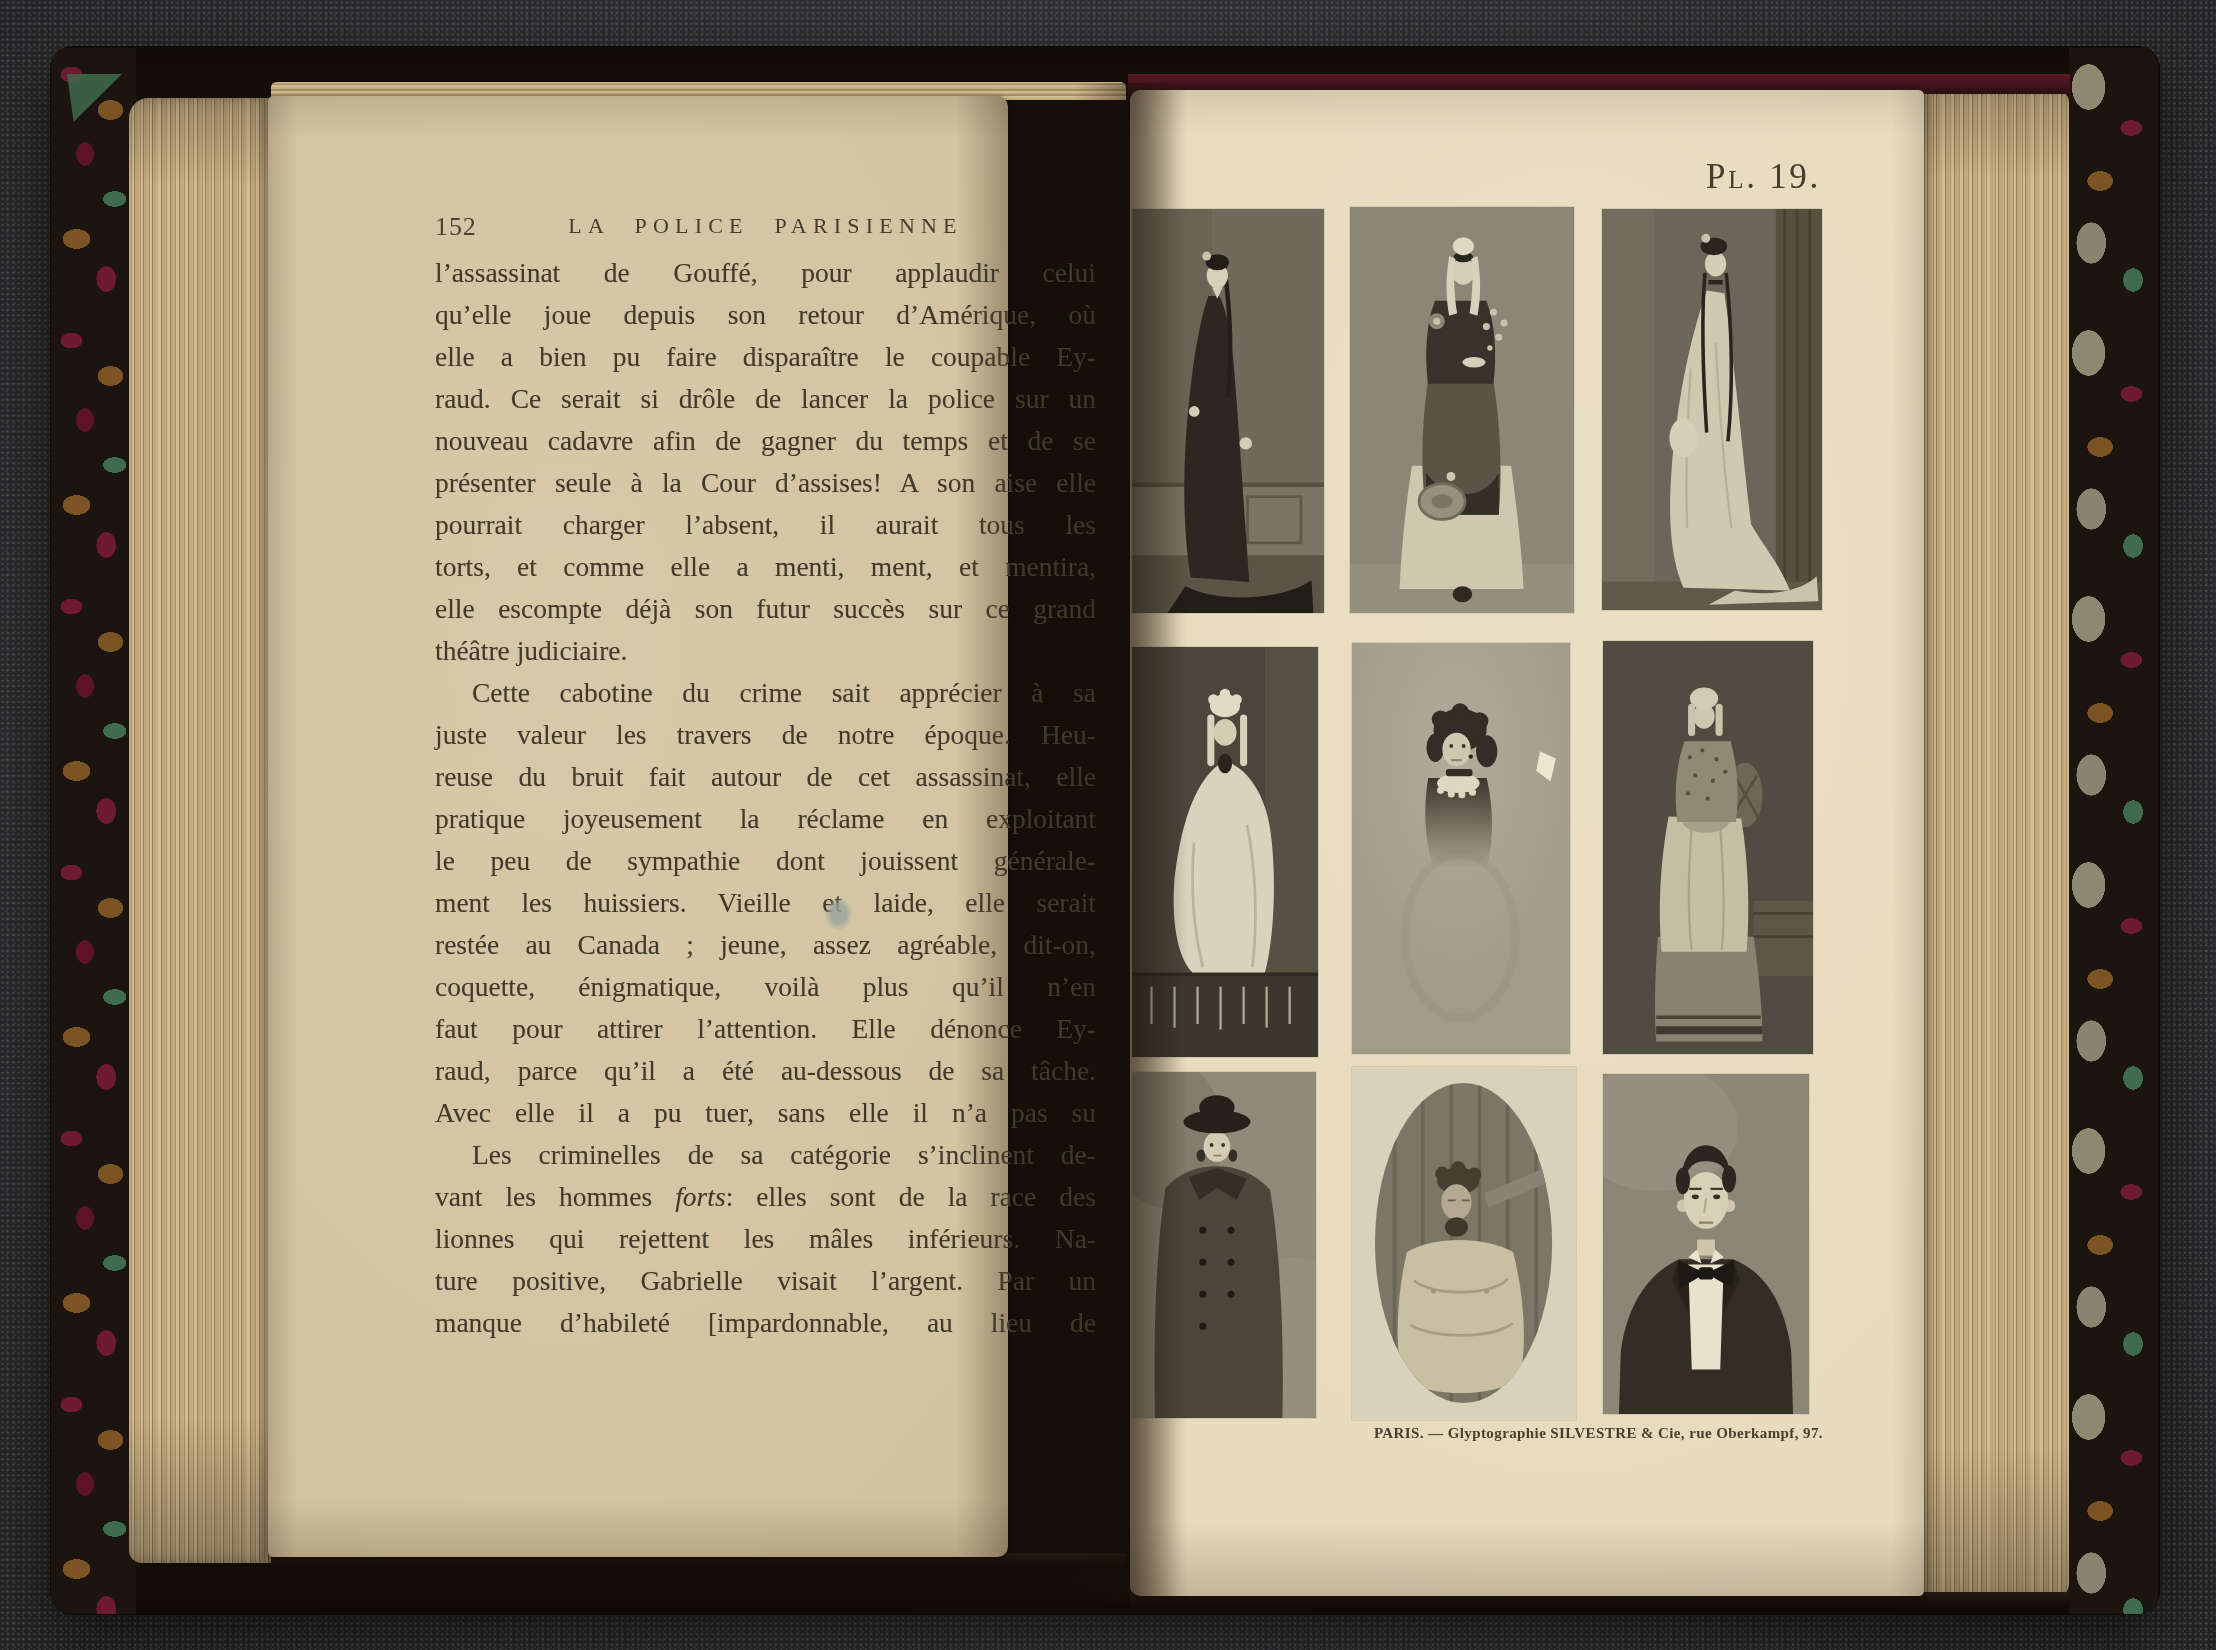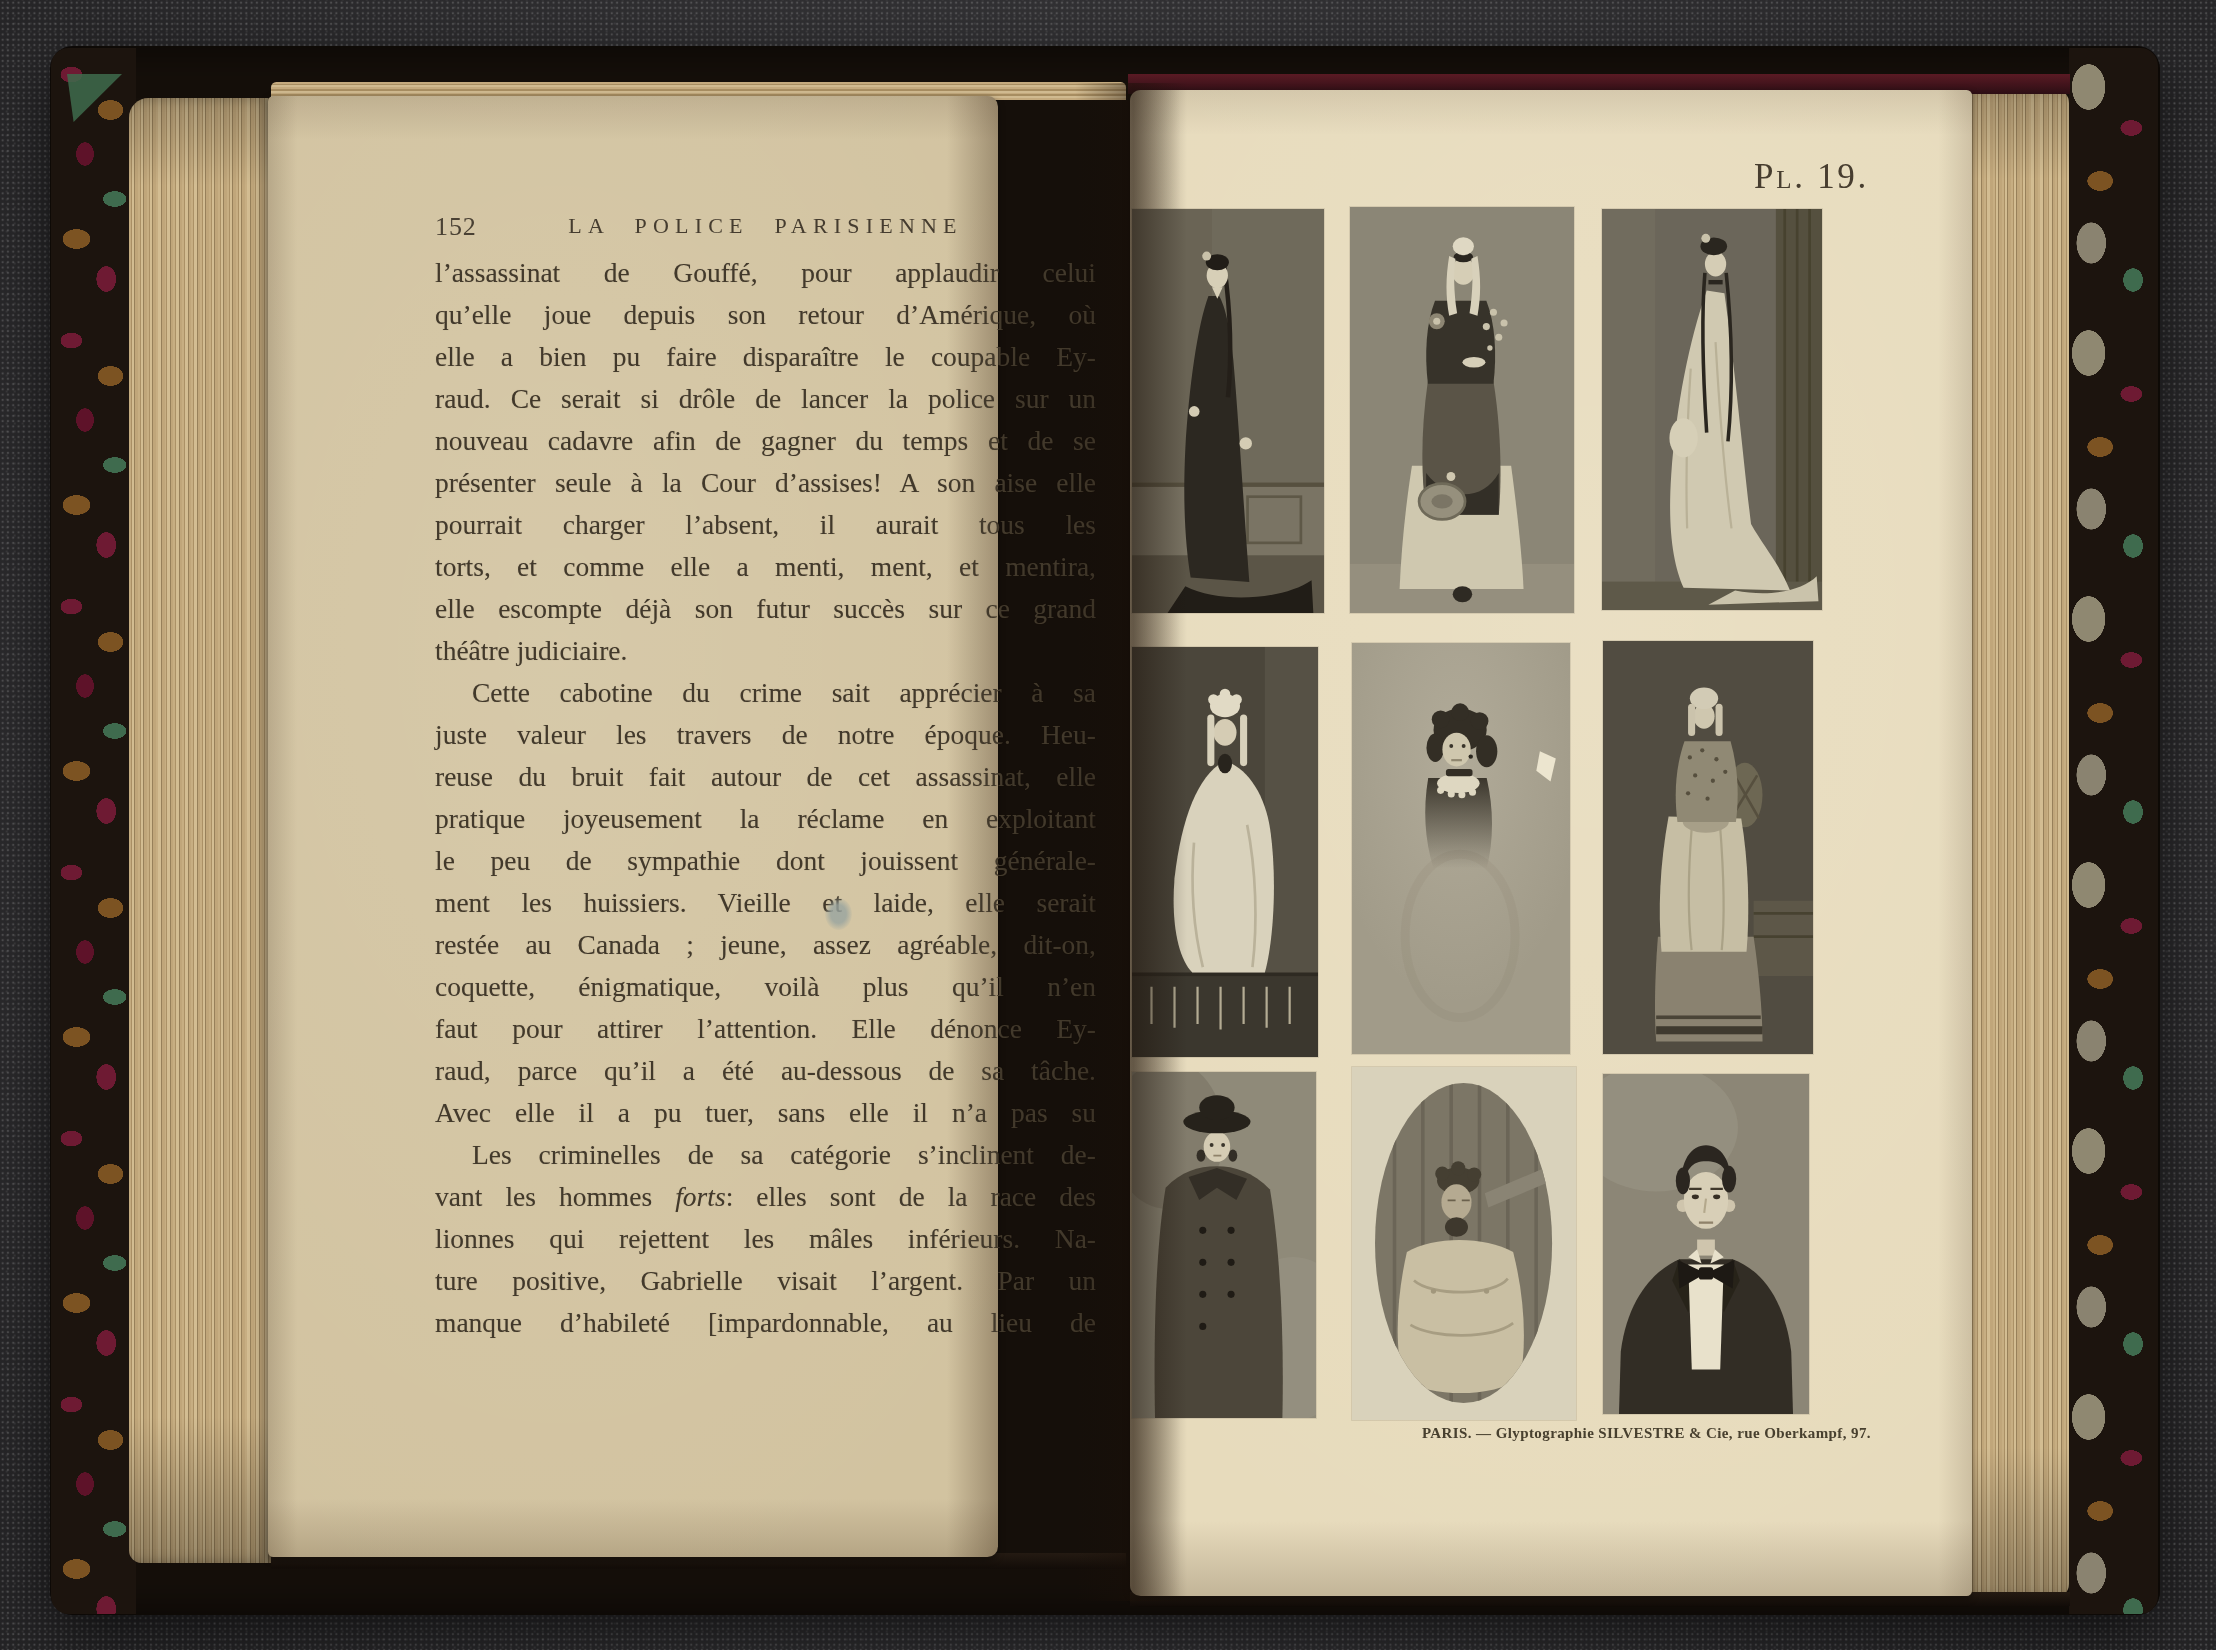--- a/index.html
+++ b/index.html
@@ -65,23 +65,23 @@
     border-radius:5.3px 5.3px 0 0;
   }
   .top-edge-right{
     position:absolute;left:1128px;top:74px;width:942px;height:19.5px;
     background:linear-gradient(180deg,#5a1a24,#2c0e14);
   }
   .bottom-edge{position:absolute;background:linear-gradient(180deg,#241a12,#120c08);}
   .bottom-edge.l{left:271px;top:1553px;width:855px;height:16px;}
   .bottom-edge.r{left:1130px;top:1592px;width:940px;height:14px;}
 
-  .page{position:absolute;padding-left:48px;}
+  .page{position:absolute;}
   .page-left{
-    left:268px;top:96px;width:682px;height:1461px;border-radius:5.3px 10.6px 10.6px 5.3px;
+    left:268px;top:96px;width:740px;height:1461px;border-radius:5.3px 10.6px 10.6px 5.3px;
     background:
       radial-gradient(120% 100% at 40% 38%, rgba(255,255,248,.10), transparent 70%),
       linear-gradient(270deg, rgba(64,44,24,.36), rgba(64,44,24,0) 7%),
       linear-gradient(90deg, rgba(64,44,24,.20), rgba(64,44,24,0) 4%),
       linear-gradient(180deg, rgba(64,44,24,.14), rgba(64,44,24,0) 3%, rgba(64,44,24,0) 96%, rgba(64,44,24,.20)),
       #d2c3a0;
     box-shadow:0 2.7px 7px rgba(0,0,0,.35);
   }
   .page-right{
     left:1130px;top:90px;width:794px;height:1506px;border-radius:10.6px 5.3px 5.3px 10.6px;

